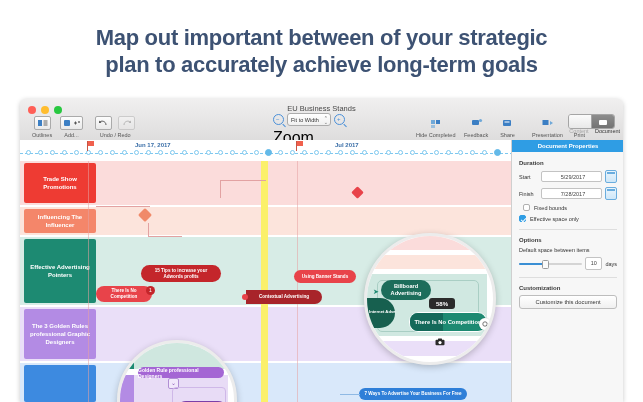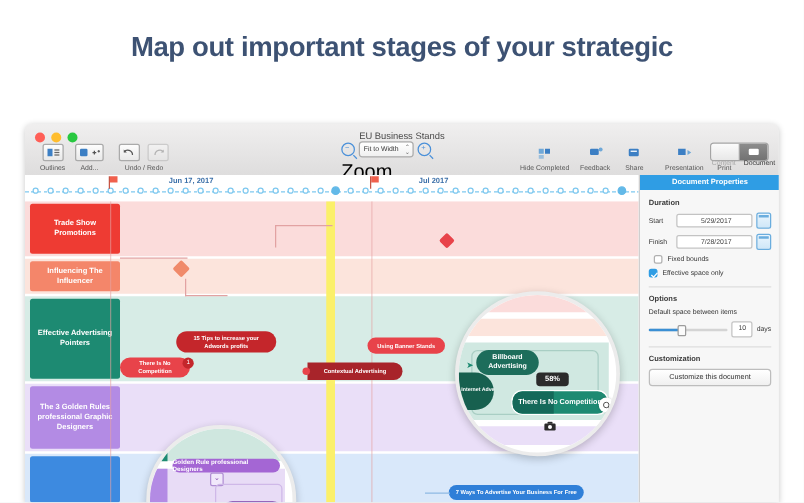--- a/index.html
+++ b/index.html
@@ -196,21 +196,22 @@
     border:1px solid #bdbdbd;border-radius:3px;font-size:5.8px;color:#333;
     display:flex;align-items:center;justify-content:center;
   }
 </style>
 </head>
 <body>
 
 <div class="page">
 
   <div class="headline">
-    <span>Map out important stages of your strategic</span>
+    <span>Map out important between of your strategic</span>
+    <span>plan to accurately achieve long-term goals</span>
   </div>
 
   <div class="window">
 
     <div class="toolbar">
       <div class="lights">
         <div class="light l-red"></div>
         <div class="light l-yellow"></div>
         <div class="light l-green"></div>
       </div>

